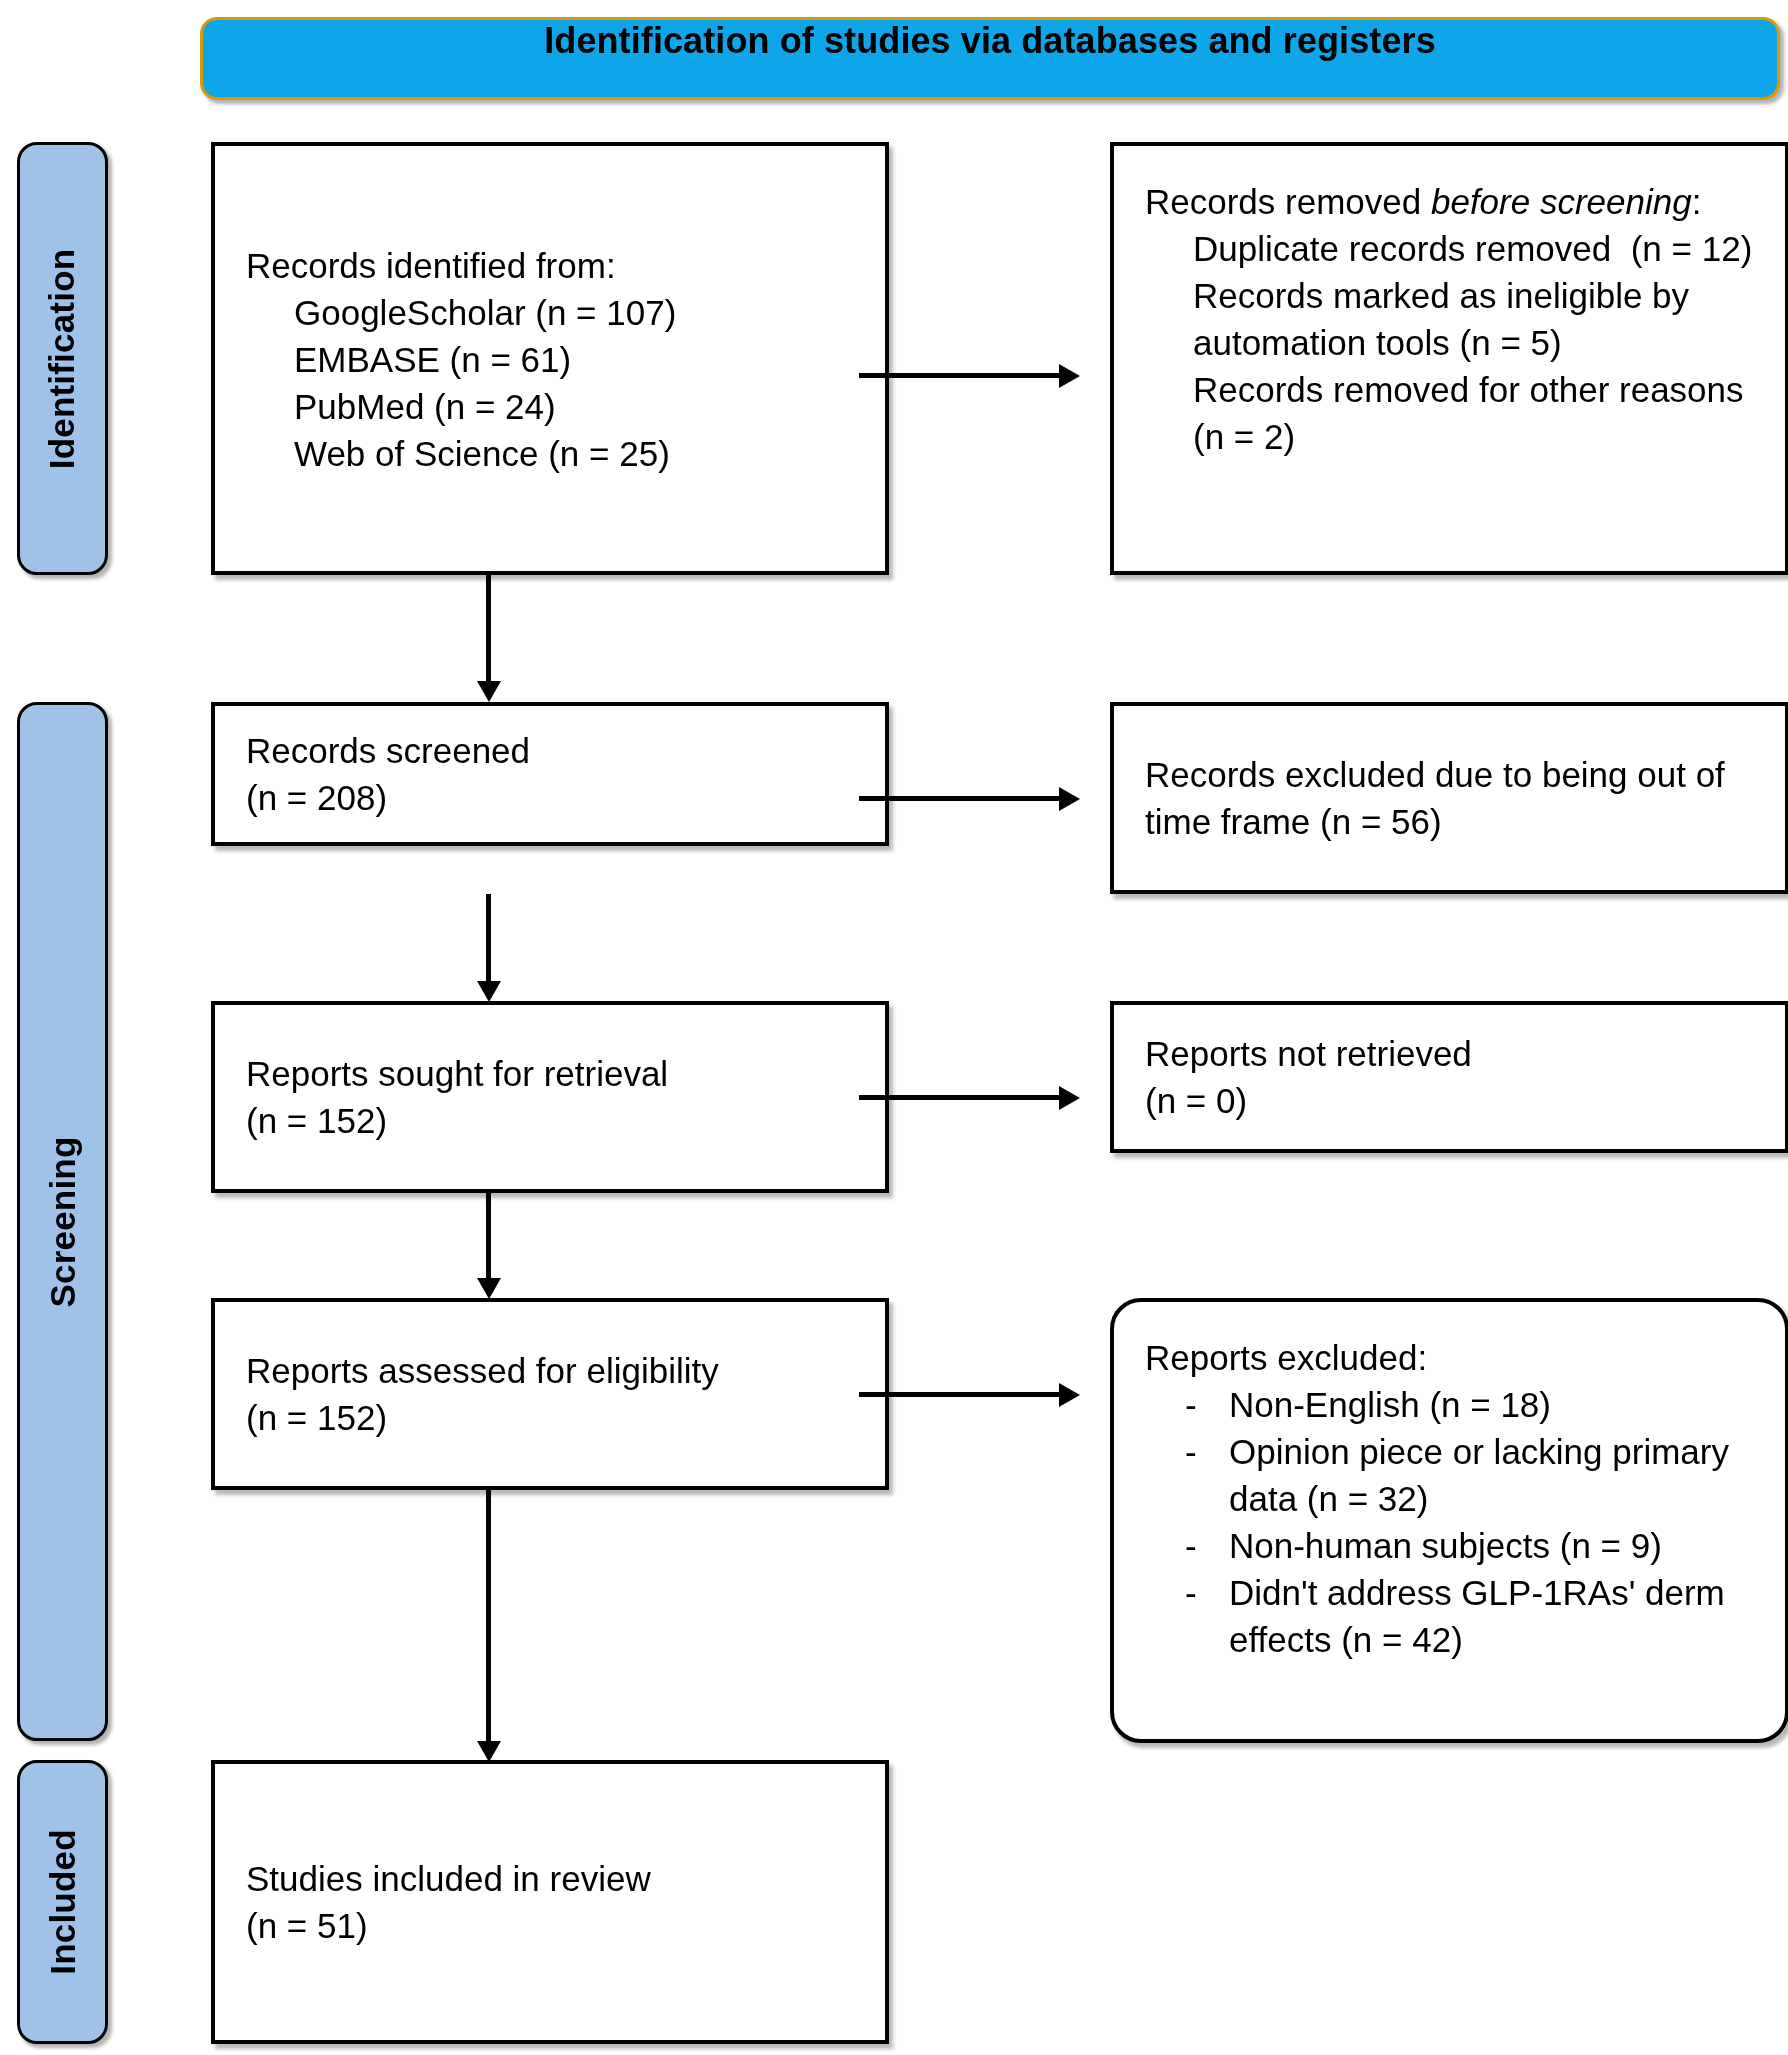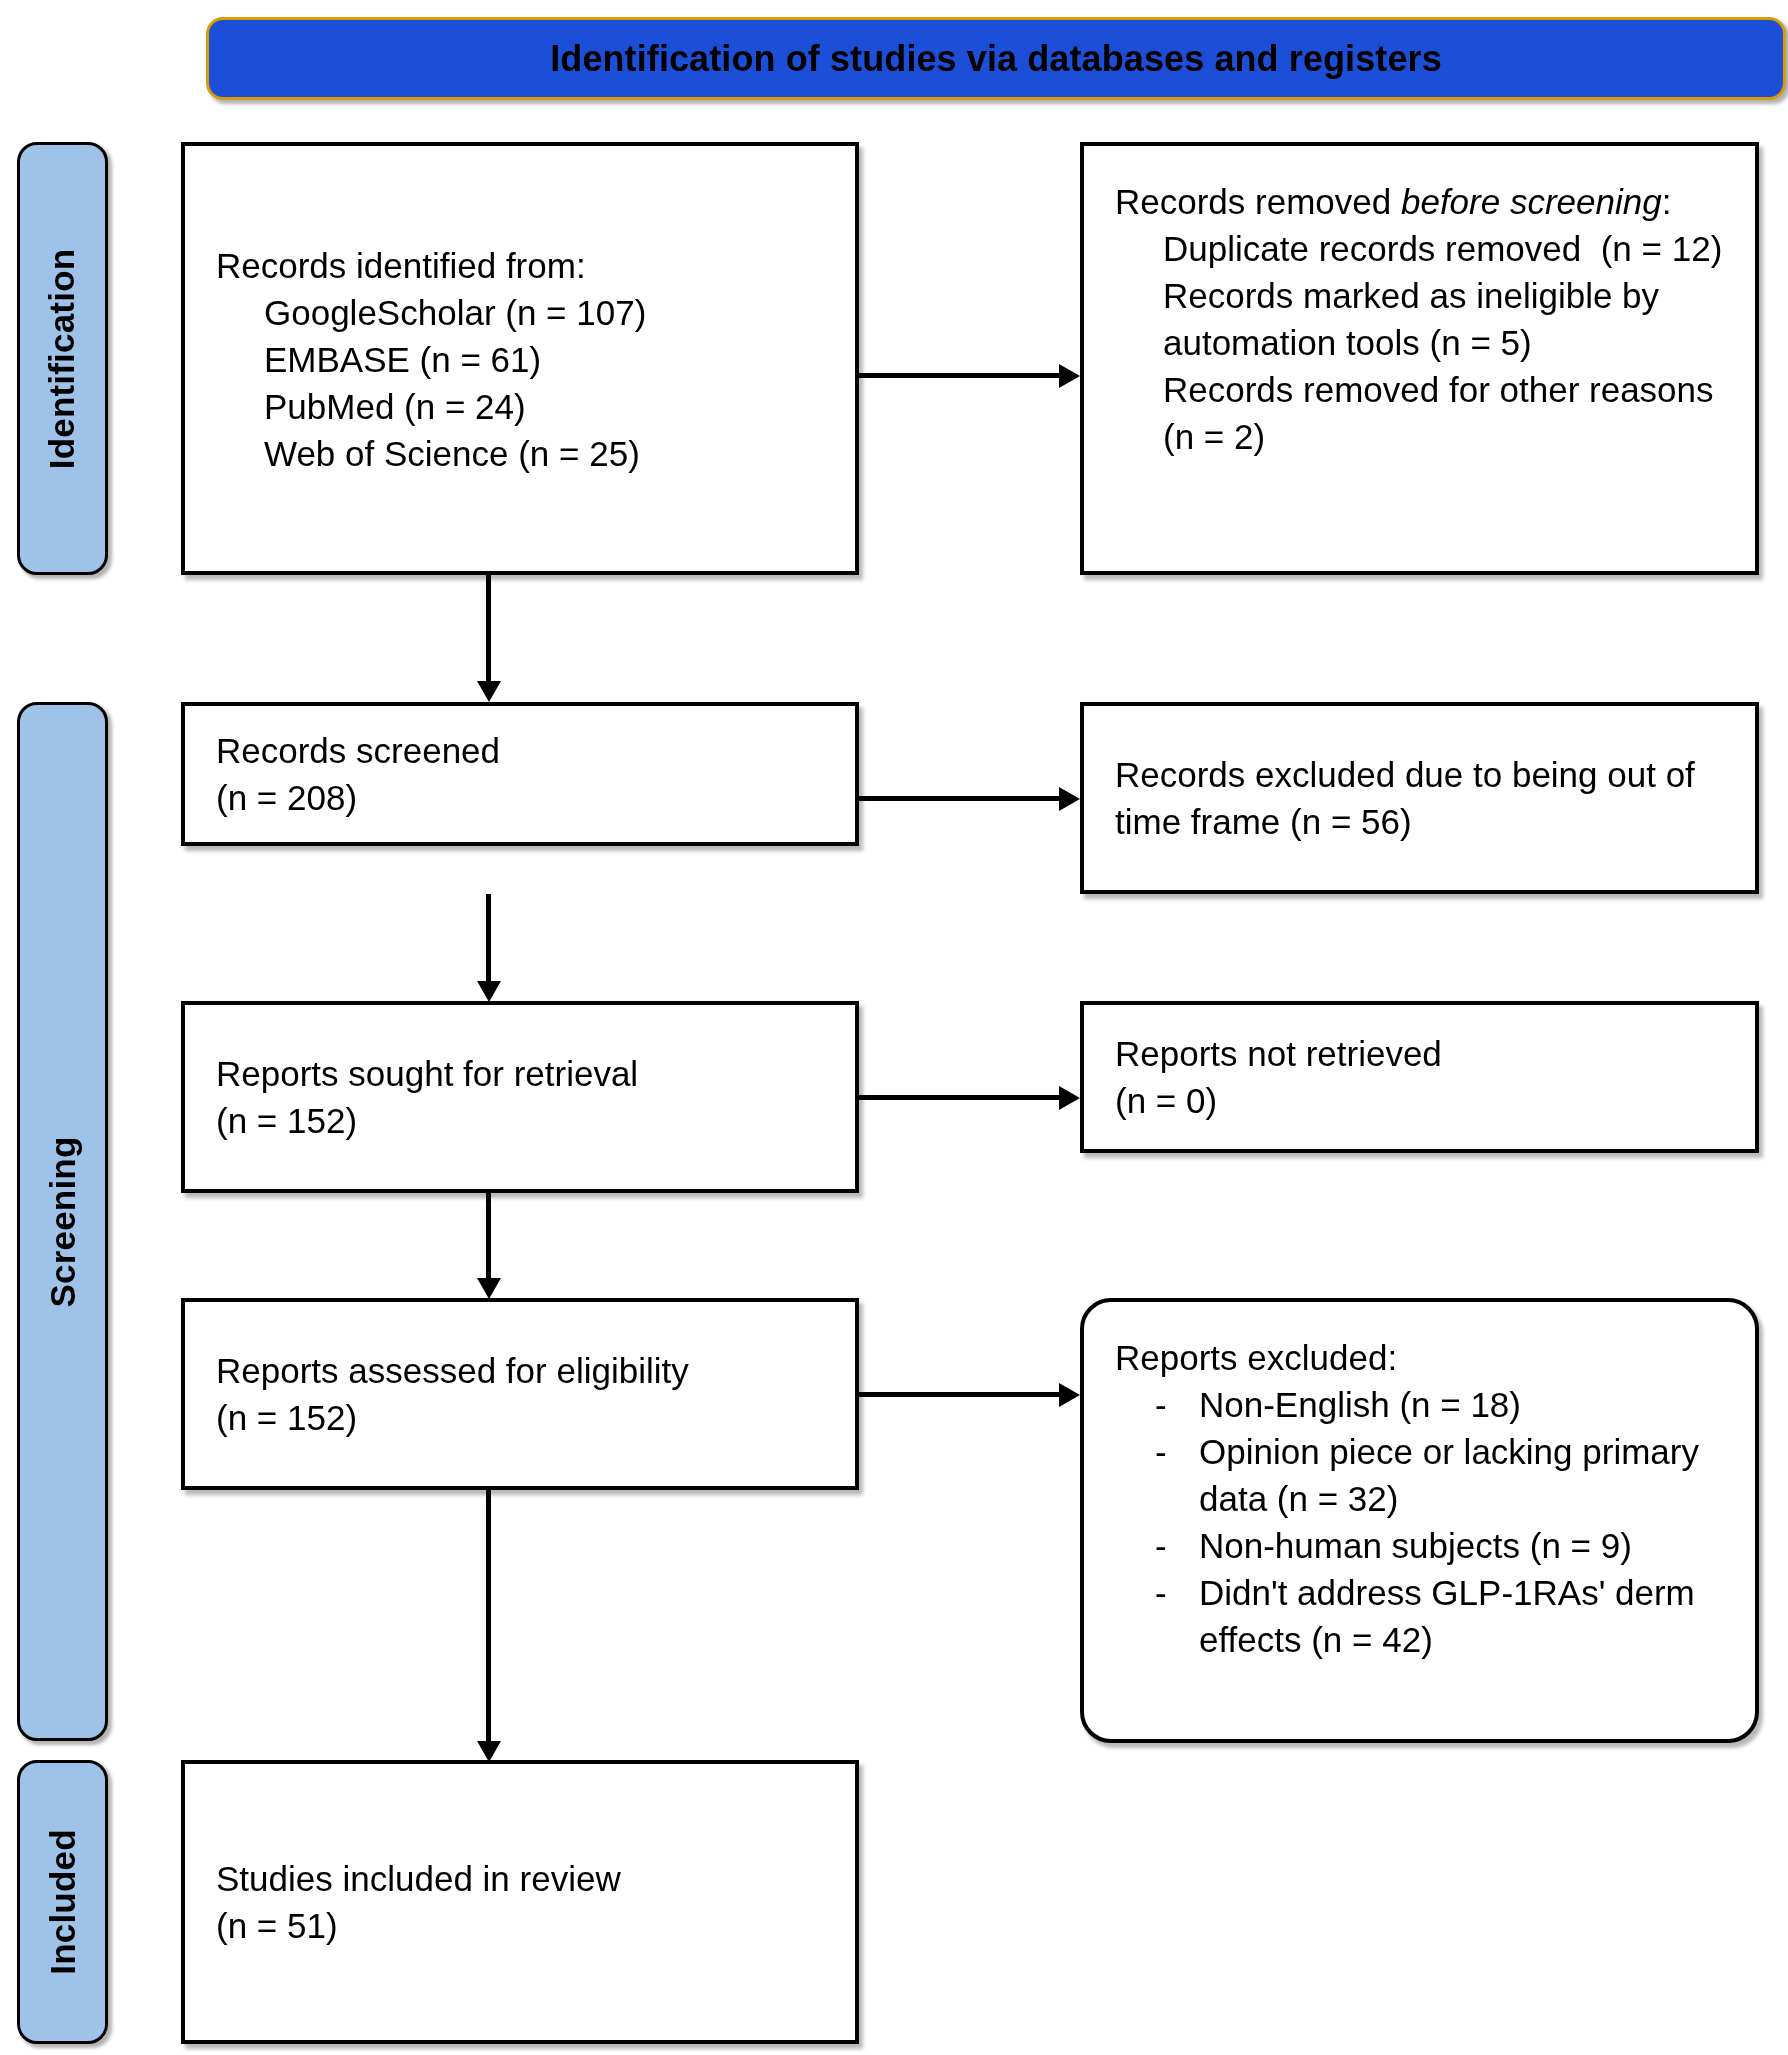--- a/index.html
+++ b/index.html
@@ -11,27 +11,27 @@
     position:relative;
     width:1788px;
     height:2056px;
     background:#ffffff;
     overflow:hidden;
   }
 
   
   .banner{
     position:absolute;
-    left:206px; top:17px;
+    left:200px; top:17px;
     width:1580px; height:83px;
-    background:#1d4ed8;
+    background:#0ea5e9;
     border:3.8px solid #D79B06;
     border-radius:17px;
     box-sizing:border-box;
-    display:flex;align-items:center;justify-content:center;
+    display:flex;align-items:flex-start;justify-content:center;
     box-shadow:3.1px 3.8px 3.8px rgba(0,0,0,0.30);
   }
   .banner-text{
     font-size:36px;
     font-weight:bold;
     color:#000000;
     letter-spacing:0.1px;
     white-space:nowrap;
   }
 
@@ -60,20 +60,21 @@
   #stage-included{      top:1760px; height:284px; }
 
   
   .box{
     position:absolute;
     background:#ffffff;
     border:4.6px solid #000000;
     box-sizing:border-box;
     box-shadow:3.8px 4.6px 3.8px rgba(0,0,0,0.28);
     padding:8px;
+    margin-left:30px;
   }
   .box-inner{
     position:absolute;
     left:31px;
     right:14px;
     top:50%;
     transform:translateY(-50%);
   }
   .box-inner.top-aligned{
     top:32px;

